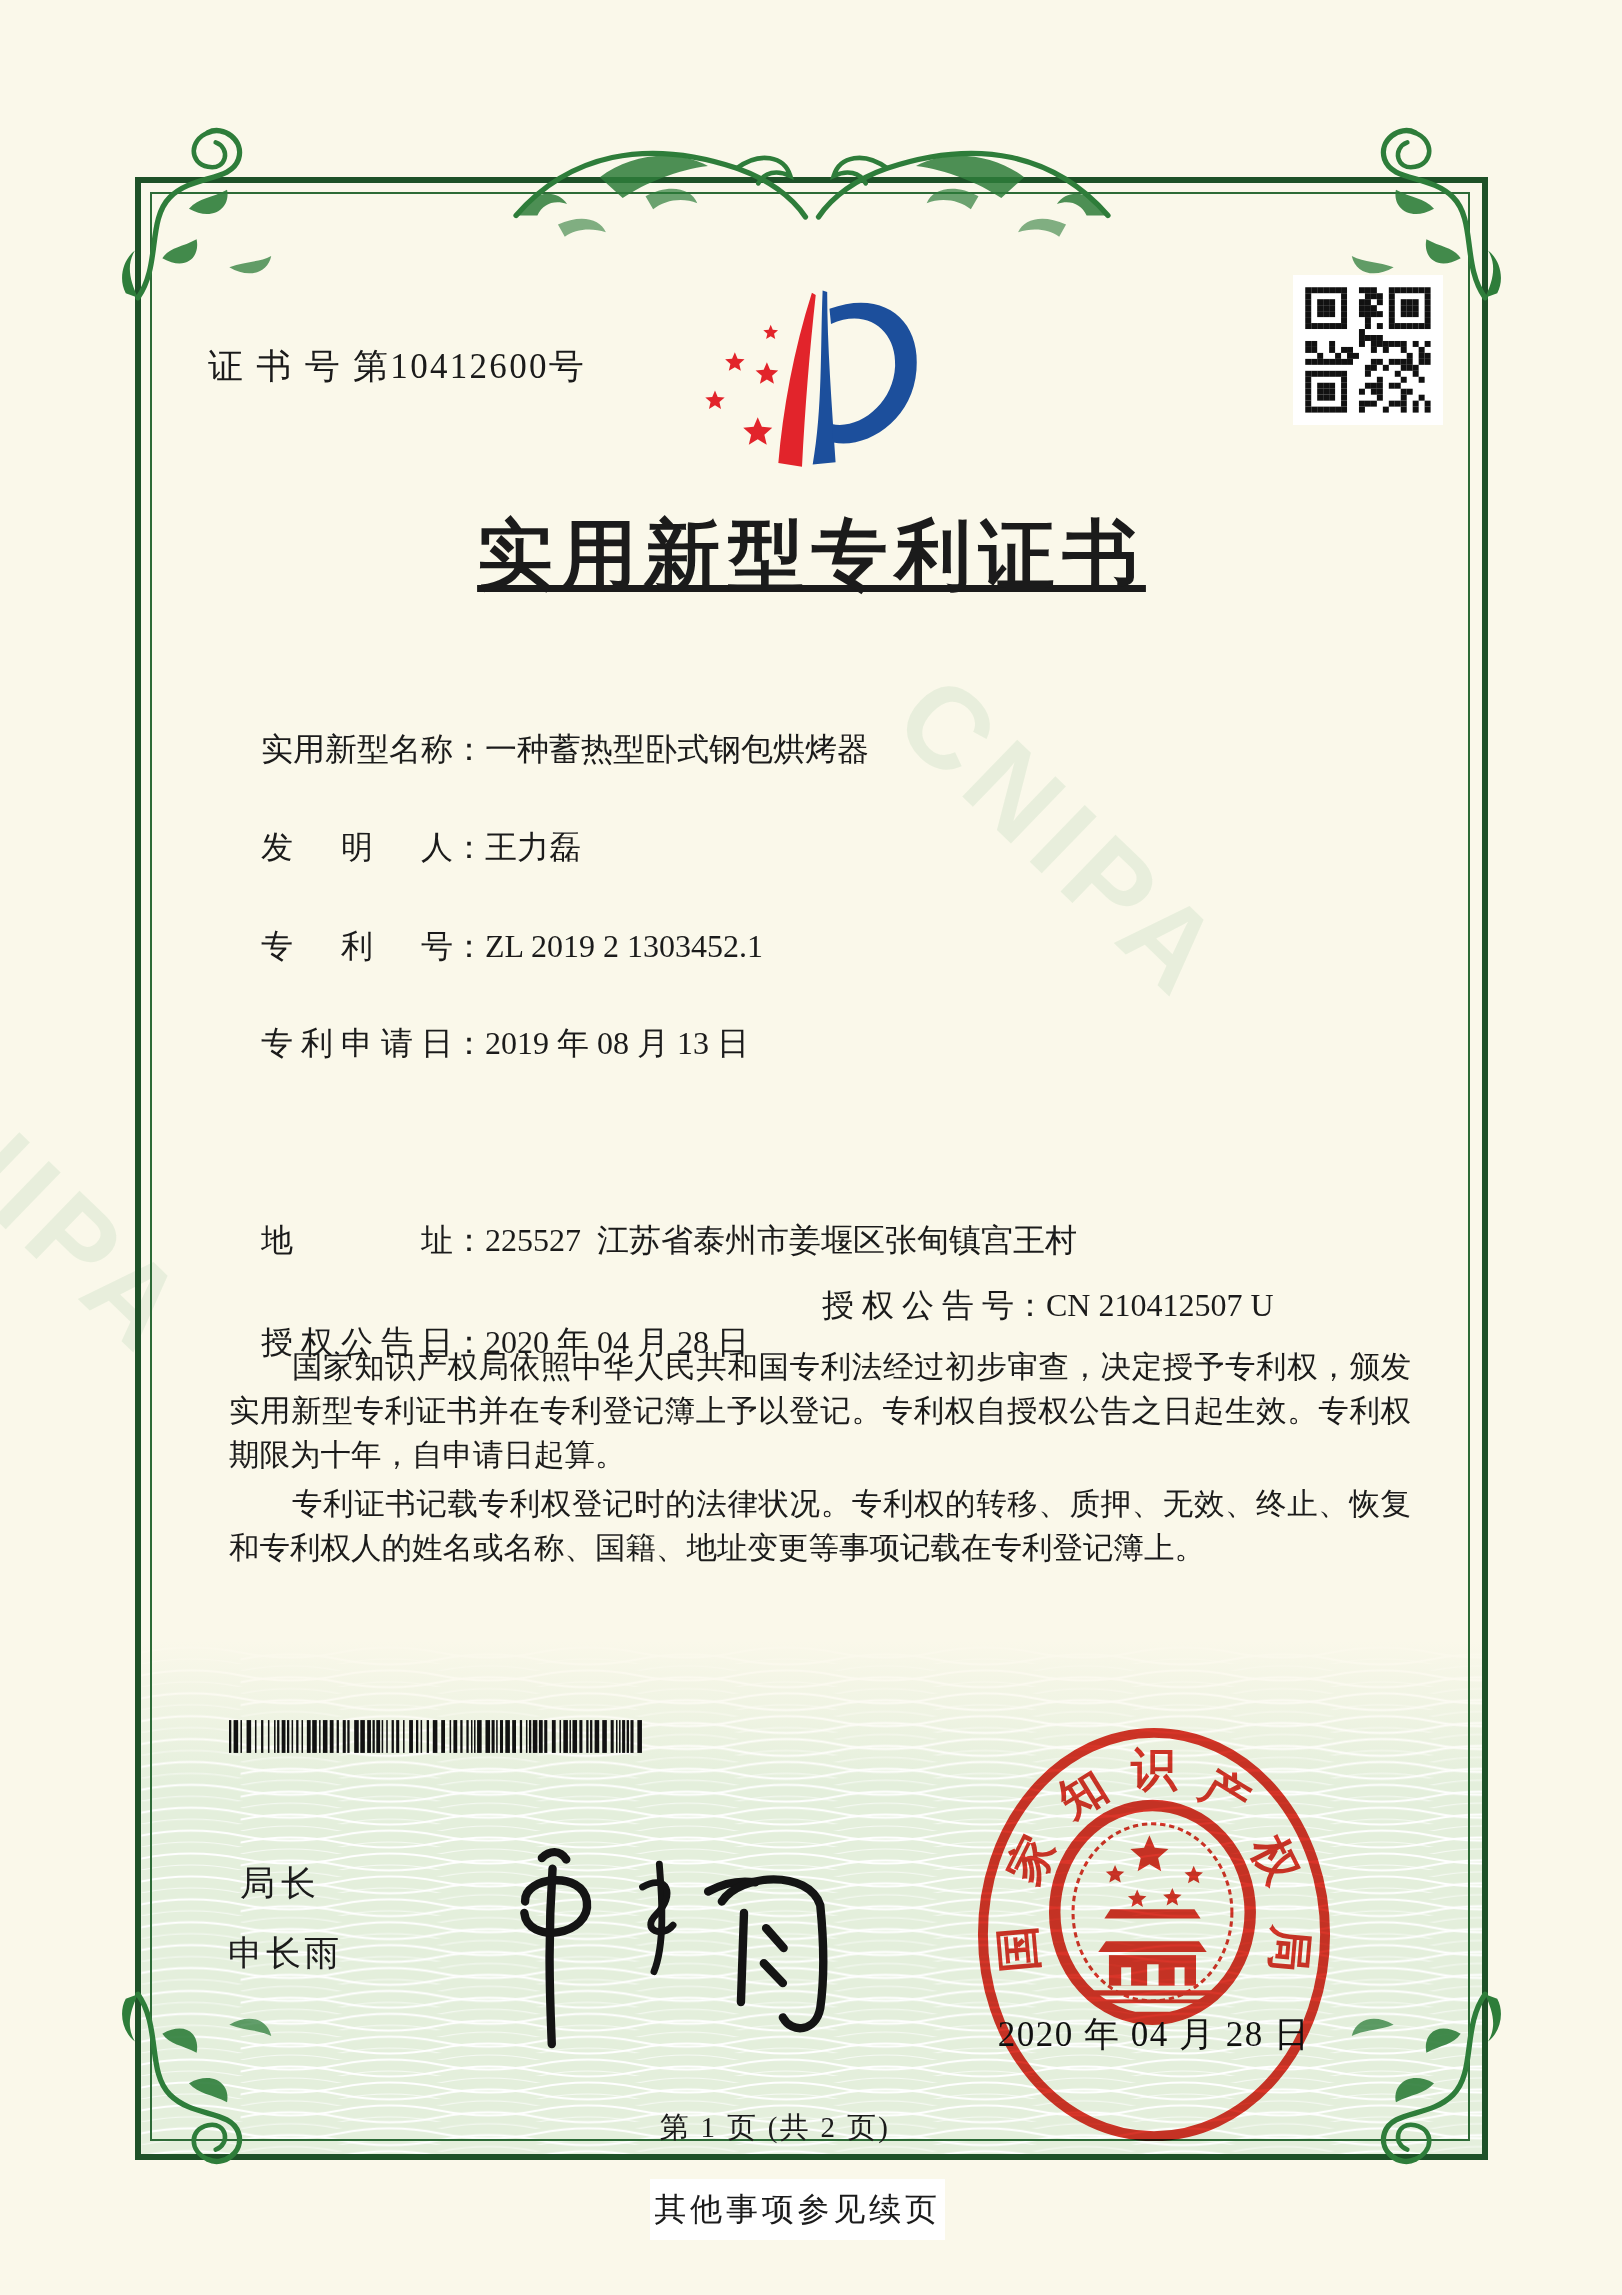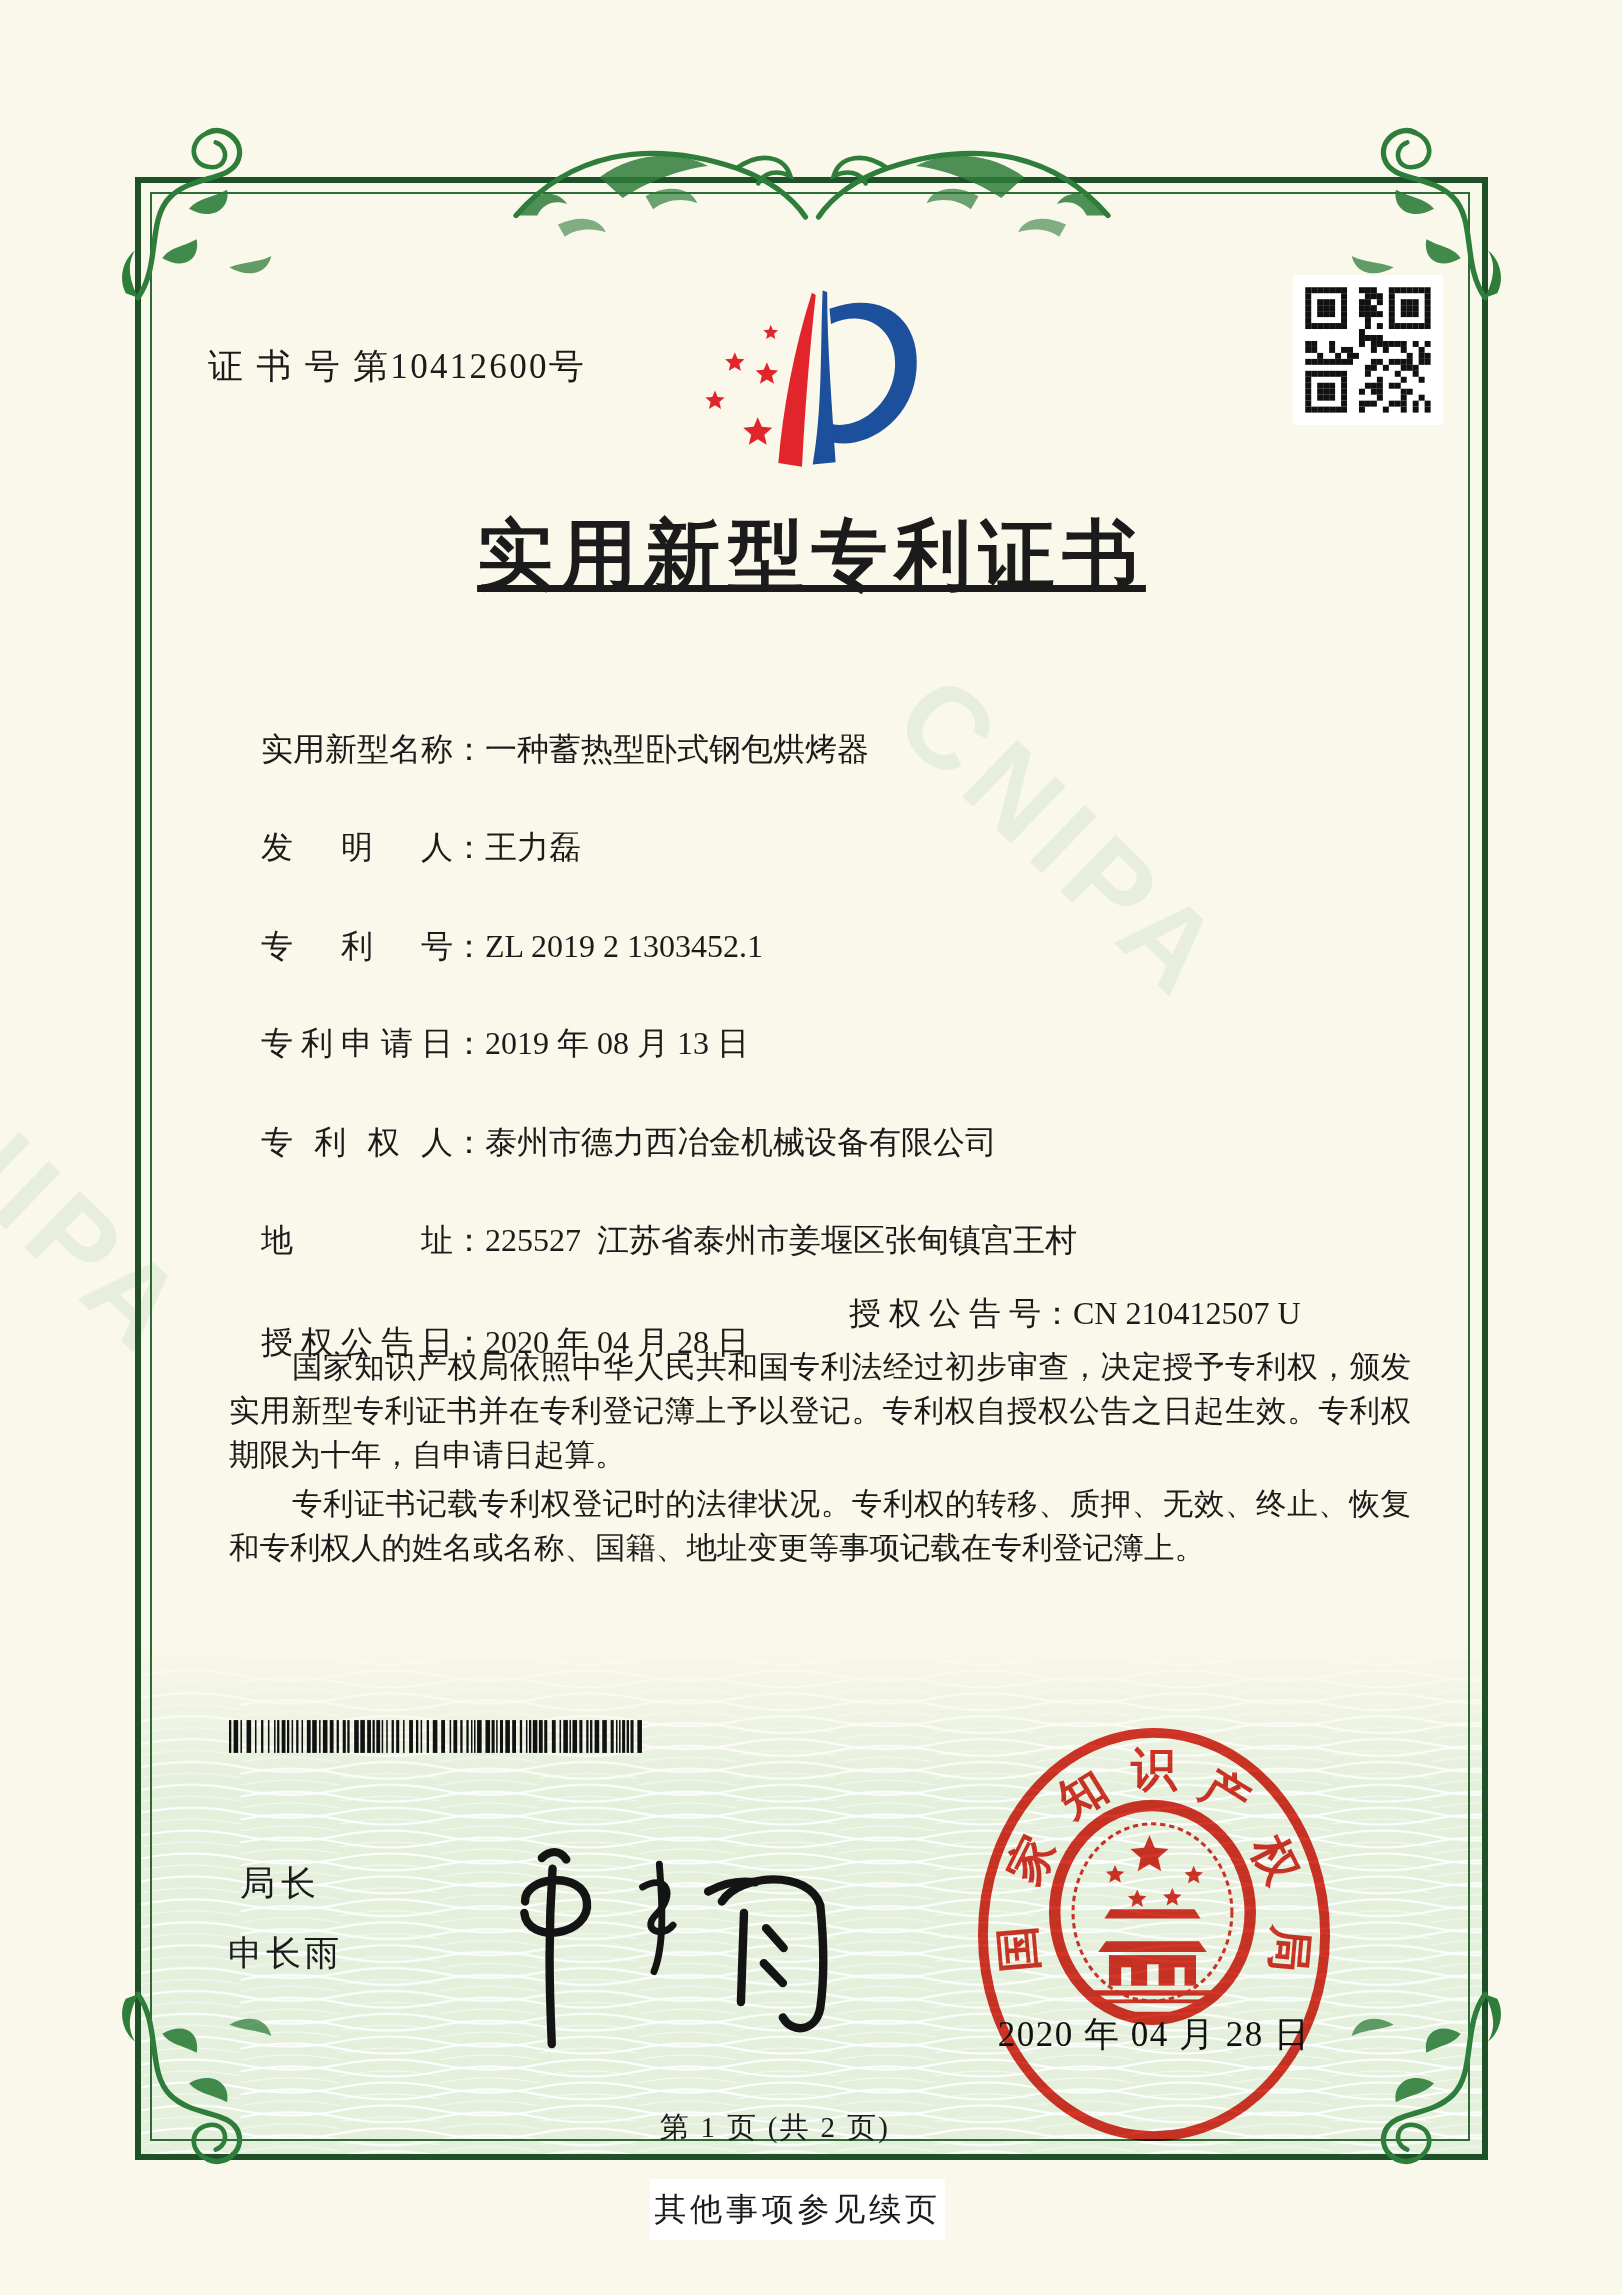--- a/index.html
+++ b/index.html
@@ -51,21 +51,21 @@
   .qr{position:absolute; left:1293px; top:275px; width:150px; height:150px; background:#fff; z-index:10;}
   .title{
     position:absolute; left:0; top:505px; width:1623px; text-align:center;
     font-size:76px; font-weight:bold; letter-spacing:7.6px; z-index:10;text-decoration:underline;
   }
   
   .row{position:absolute; left:229px; font-size:32px; z-index:10; white-space:pre;}
   .lbl{display:inline-block; width:192px; text-align:justify; text-align-last:justify; text-justify:inter-character; vertical-align:bottom;}
   .colon{display:inline-block;}
   .val{white-space:pre;}
-  .pair2{position:absolute; left:620px; top:0; white-space:pre;margin-top:8px;}
+  .pair2{position:absolute; left:593px; top:0; white-space:pre;}
   
   .body-text{
     position:absolute; left:229px; top:1345px; width:1182px; z-index:10;
     font-size:30.5px; line-height:44px; text-align:justify;
   }
   .body-text p{margin:0 0 4.6px 0; text-indent:63px;}
   
   .barcode{position:absolute; left:229px; top:1720px; z-index:10;}
   
   .duty{position:absolute; left:240px; top:1860px; font-size:35px; letter-spacing:6.1px; z-index:10;}
@@ -404,23 +404,20 @@
   </div>
   <div class="row" style="top:789px">
     <span class="lbl">发明人</span><span class="colon">：</span><span class="val">王力磊</span>
   </div>
   <div class="row" style="top:888px">
     <span class="lbl">专利号</span><span class="colon">：</span><span class="val">ZL 2019 2 1303452.1</span>
   </div>
   <div class="row" style="top:985px">
     <span class="lbl">专利申请日</span><span class="colon">：</span><span class="val">2019 年 08 月 13 日</span>
   </div>
-  <div class="row" style="top:1084px">
-    <span class="lbl">专利权人</span><span class="colon">：</span><span class="val">泰州市德力西冶金机械设备有限公司</span>
-  </div>
   <div class="row" style="top:1182px">
     <span class="lbl">地址</span><span class="colon">：</span><span class="val">225527  江苏省泰州市姜堰区张甸镇宫王村</span>
   </div>
   <div class="row" style="top:1284px">
     <span class="lbl">授权公告日</span><span class="colon">：</span><span class="val">2020 年 04 月 28 日</span>
     <span class="pair2"><span class="lbl">授权公告号</span><span class="colon">：</span><span class="val">CN 210412507 U</span></span>
   </div>
 
   <div class="body-text">
     <p>国家知识产权局依照中华人民共和国专利法经过初步审查，决定授予专利权，颁发实用新型专利证书并在专利登记簿上予以登记。专利权自授权公告之日起生效。专利权期限为十年，自申请日起算。</p>

